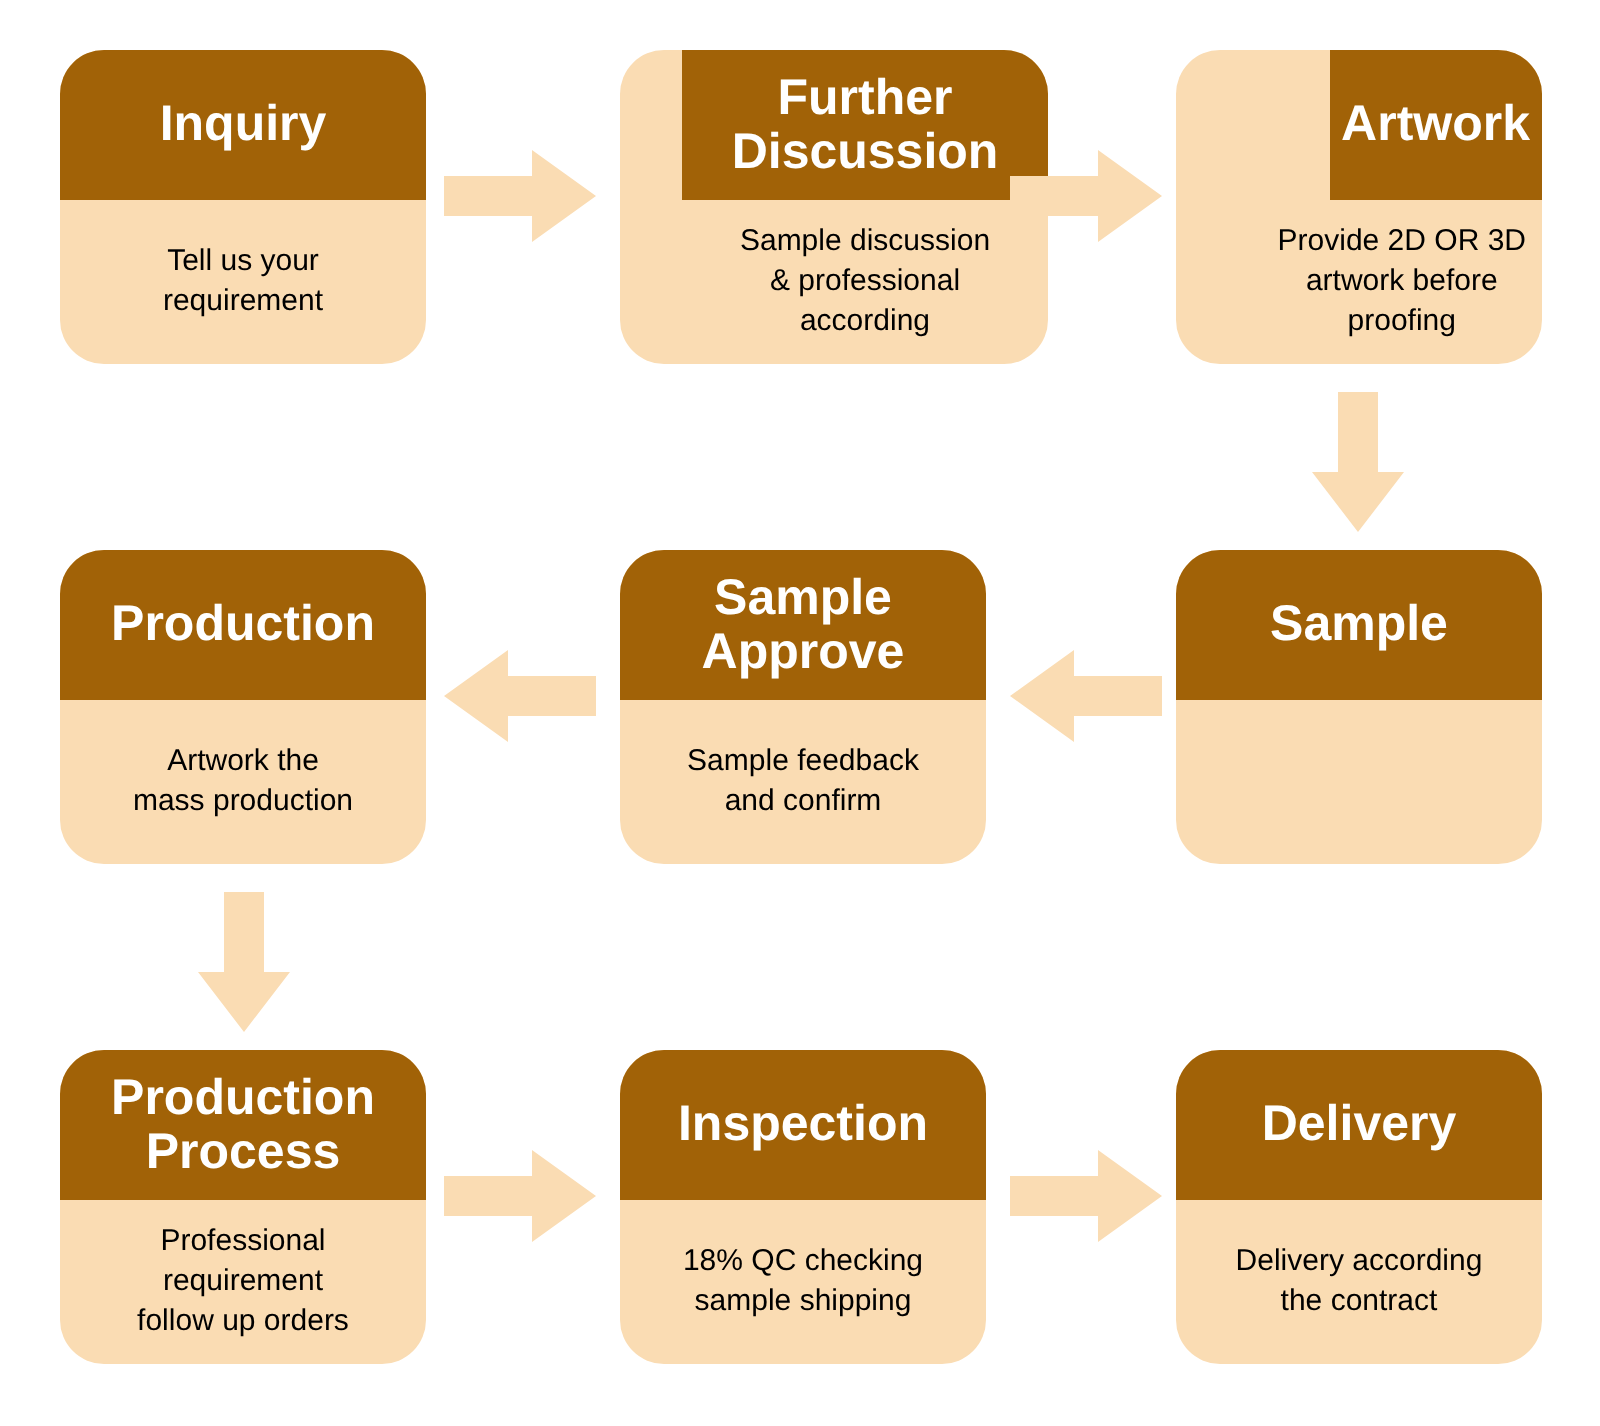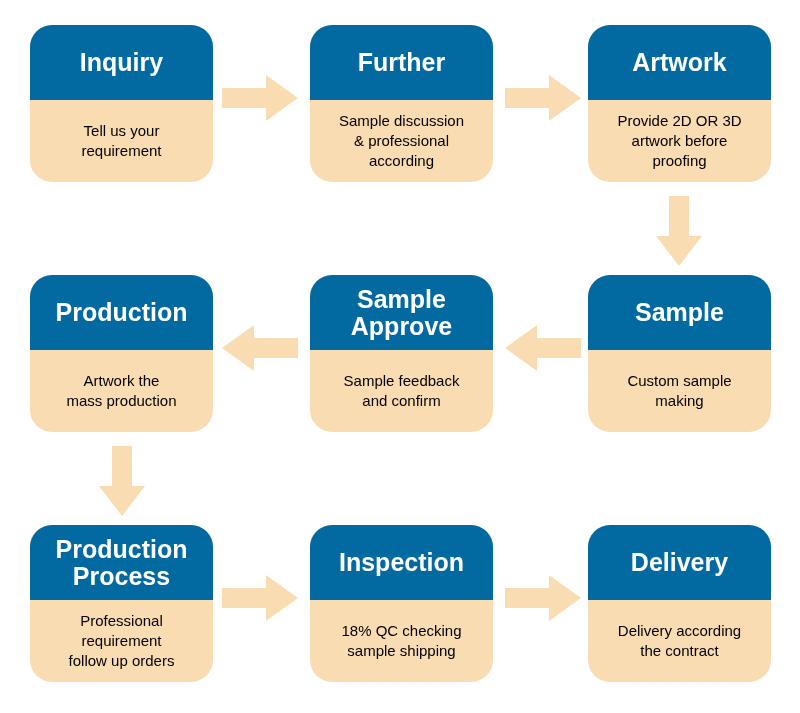--- a/index.html
+++ b/index.html
@@ -24,21 +24,21 @@
     position: absolute;
     width: 183px;
     height: 157px;
     border-radius: 22px;
     overflow: hidden;
     background: #FADCB3;
     display: flex;
     flex-direction: column;
   }
   .step-head {
-    background: #0369a1;
+    background: #a16207;
     color: #ffffff;
     font-weight: bold;
     font-size: 25px;
     line-height: 1.08;
     text-align: center;
     display: flex;
     flex-direction: column;
     align-items: center;
     justify-content: center;
     box-sizing: border-box;
@@ -90,38 +90,39 @@
       <span>requirement</span>
     </div>
   </div>
 
   <div class="arrow arrow-h" style="left:222px; top:75px;">
     <svg viewBox="0 0 76 46" preserveAspectRatio="none" aria-hidden="true">
       <polygon points="0,13 44,13 44,0 76,23 44,46 44,33 0,33" fill="#FADCB3"></polygon>
     </svg>
   </div>
 
-  <div class="step-box" style="left:310px; top:25px;">
+  <div class="step-box" style="left:310px; top:25px;padding-left:31px;">
     <div class="step-head h2">
       <span>Further</span>
+      <span>Discussion</span>
     </div>
     <div class="step-body">
       <span>Sample discussion</span>
       <span>&amp; professional</span>
       <span>according</span>
     </div>
   </div>
 
   <div class="arrow arrow-h" style="left:505px; top:75px;">
     <svg viewBox="0 0 76 46" preserveAspectRatio="none" aria-hidden="true">
       <polygon points="0,13 44,13 44,0 76,23 44,46 44,33 0,33" fill="#FADCB3"></polygon>
     </svg>
   </div>
 
-  <div class="step-box" style="left:588px; top:25px;">
+  <div class="step-box" style="left:588px; top:25px;align-items:flex-end;">
     <div class="step-head h1">
       <span>Artwork</span>
     </div>
     <div class="step-body">
       <span>Provide 2D OR 3D</span>
       <span>artwork before</span>
       <span>proofing</span>
     </div>
   </div>
 
@@ -161,24 +162,20 @@
   <div class="arrow arrow-h" style="left:505px; top:325px;">
     <svg viewBox="0 0 76 46" preserveAspectRatio="none" aria-hidden="true">
       <polygon points="76,13 32,13 32,0 0,23 32,46 32,33 76,33" fill="#FADCB3"></polygon>
     </svg>
   </div>
 
   <div class="step-box" style="left:588px; top:275px;">
     <div class="step-head h1">
       <span>Sample</span>
     </div>
-    <div class="step-body">
-      <span>Custom sample</span>
-      <span>making</span>
-    </div>
   </div>
 
   <div class="arrow arrow-v" style="left:99px; top:446px;">
     <svg viewBox="0 0 46 70" preserveAspectRatio="none" aria-hidden="true">
       <polygon points="13,0 33,0 33,40 46,40 23,70 0,40 13,40" fill="#FADCB3"></polygon>
     </svg>
   </div>
 
   <div class="step-box" style="left:30px; top:525px;">
     <div class="step-head h2">

